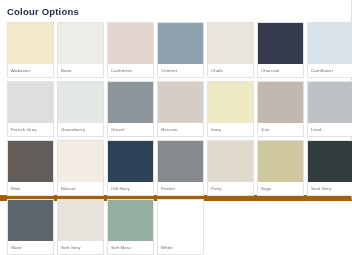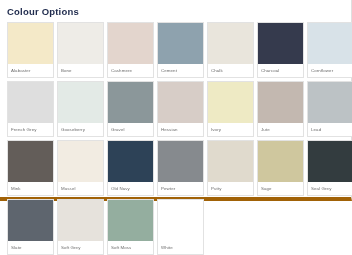--- a/index.html
+++ b/index.html
@@ -13,21 +13,21 @@
     font-family: "Liberation Sans", sans-serif;
     overflow: hidden;
   }
   .panel {
     position: relative;
     width: 352px;
     height: 201px;
     box-sizing: border-box;
     background: #ffffff;
     border-right: 1px solid #dfdfdf;
-    border-bottom: 4px solid #a16207;
+    border-bottom: 6px solid #a16207;
   }
   .panel-title {
     font-size: 9.5px;
     font-weight: bold;
     color: #1f2b4d;
     letter-spacing: 0.2px;
     padding: 6px 0 0 7px;
     margin: 0;
     line-height: 12px;
   }

